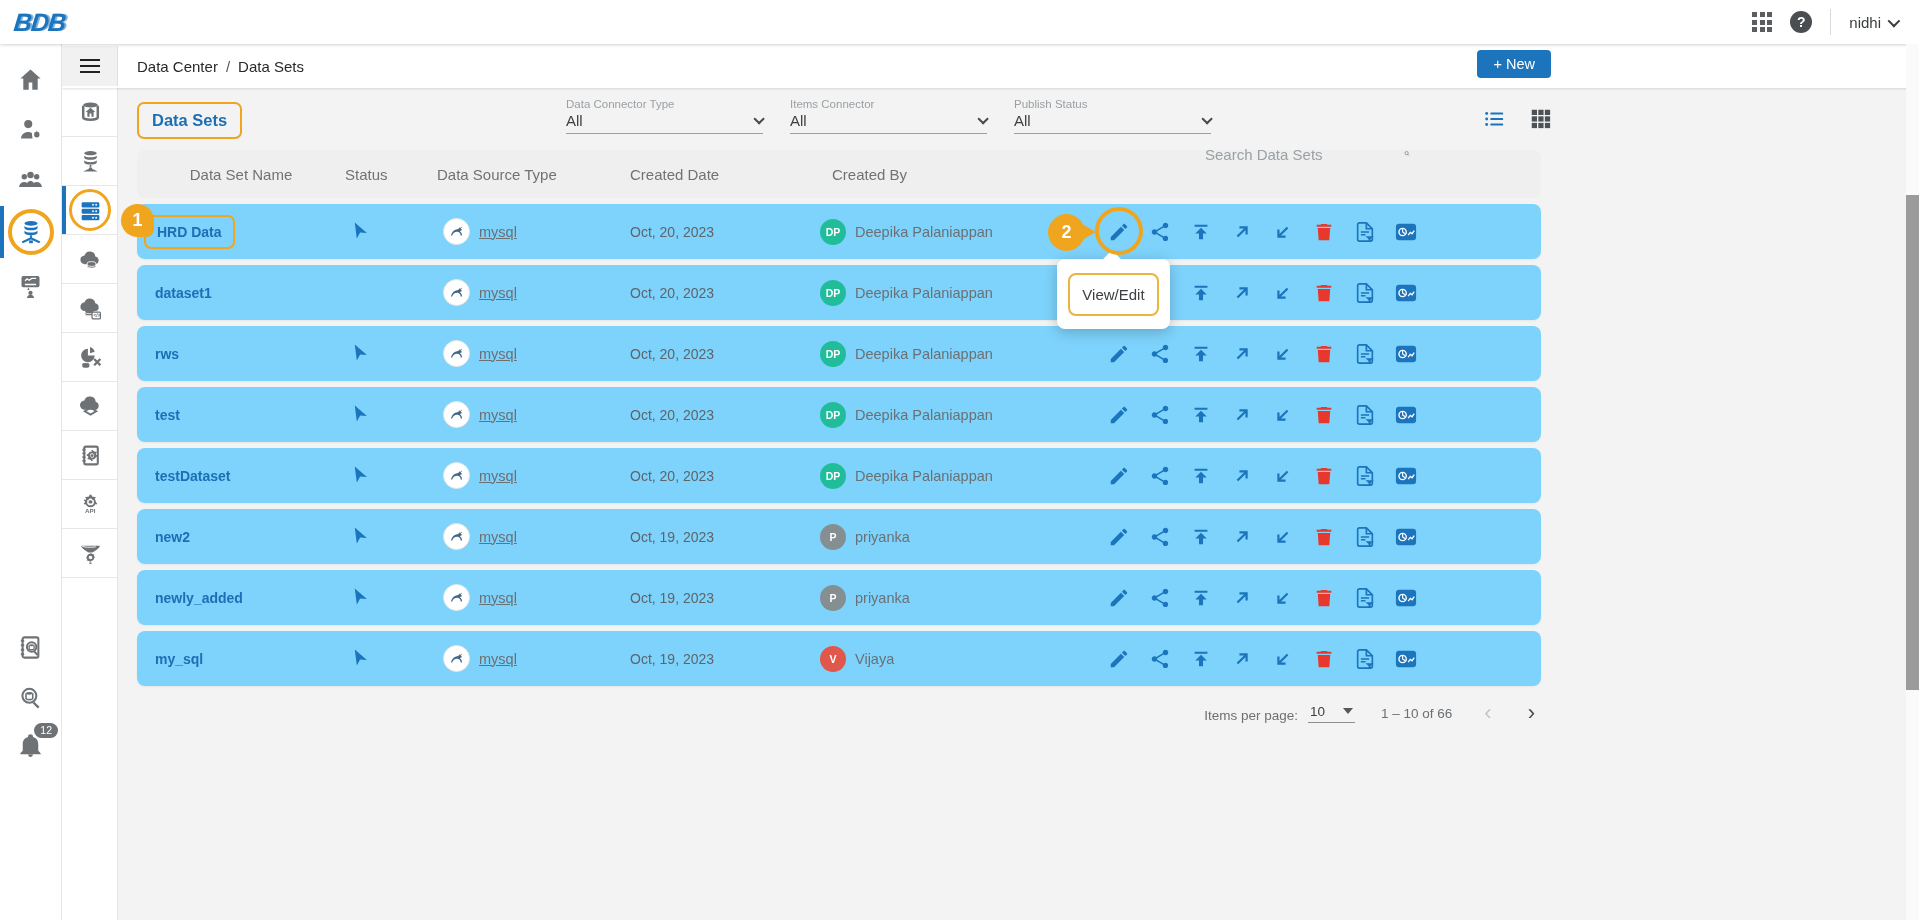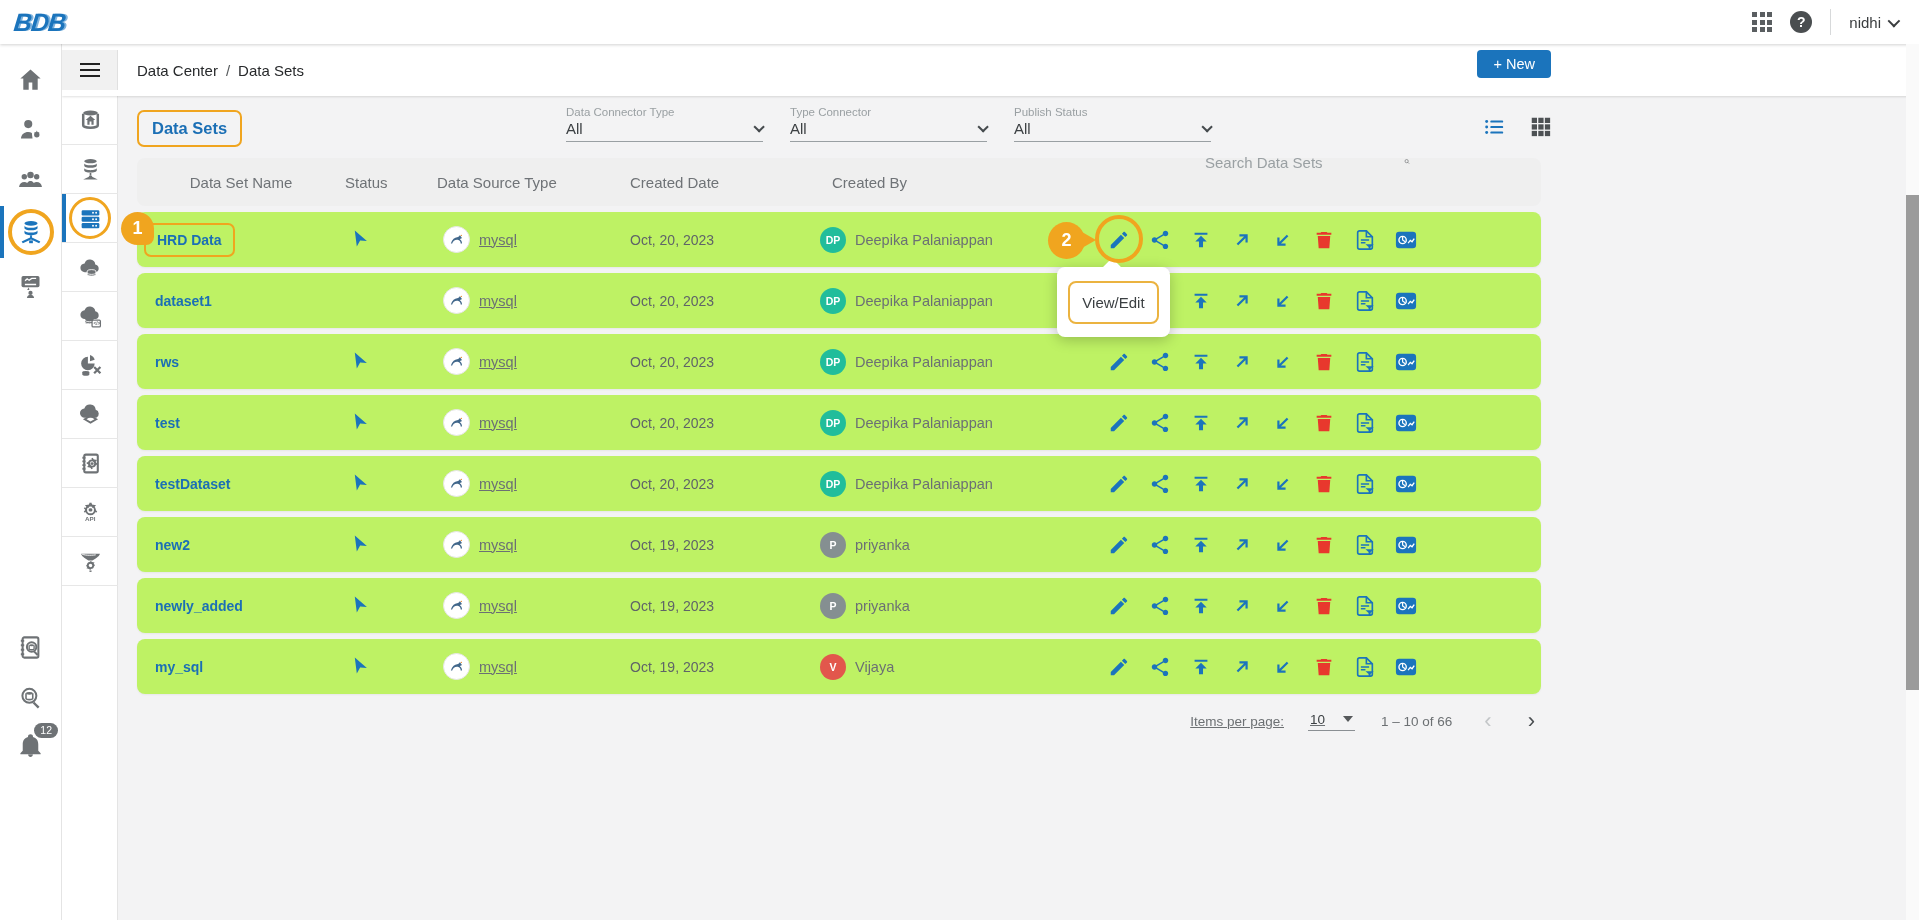--- a/index.html
+++ b/index.html
@@ -25,21 +25,21 @@
   .ro-item svg { width:27px; height:27px; fill:#6e7275; }
   .ro-item.active::before { content:""; position:absolute; left:0; top:2px; bottom:2px; width:4px; background:#1B74BC; }
   .ro-item.active { height:56px; }
   .ring { border:4px solid #F0A51F; border-radius:50%; width:46px; height:46px; display:flex; align-items:center; justify-content:center; background:#fff; }
   .ro-item.active svg { fill:#1B74BC; width:28px; height:28px; }
   .ro-bottom { margin-top:auto; margin-bottom:148px; display:flex; flex-direction:column; align-items:center; }
   .bell-wrap { position:relative; }
   .badge-12 { position:absolute; top:-9px; right:-14px; background:#6e7275; color:#fff; font-size:10.5px; border-radius:9px; padding:1.5px 6px; }
 
   .right-col { flex:1; display:flex; flex-direction:column; }
-  .subheader { position:relative; height:52px; background:#fff; box-shadow:0 1px 2px rgba(0,0,0,.12); display:flex; align-items:center; z-index:20; }
+  .subheader { position:relative; height:44px; background:#fff; box-shadow:0 1px 2px rgba(0,0,0,.12); display:flex; align-items:center; z-index:20; }
   .rail-head { width:56px; height:40px; background:#f1f1f1; border-right:1px solid #e0e0e0; display:flex; align-items:center; justify-content:center; cursor:pointer; }
   .burger { width:20px; }
   .burger i { display:block; height:2.6px; background:#222; margin:3.4px 0; }
   .breadcrumb { padding-left:19px; font-size:15px; color:#27292b; display:flex; gap:8px; }
   .bc-sep { color:#55585a; }
   .new-btn { position:absolute; right:368px; top:6px; height:28px; background:#1B74BC; color:#fff; border:none; border-radius:4px; font-size:14.5px; padding:0 16px; cursor:pointer; font-family:inherit; }
 
   .content-row { flex:1; display:flex; }
   .rail-inner { width:56px; background:#fff; border-right:1px solid #e4e4e4; z-index:10; }
   .ri-item { position:relative; width:56px; height:49px; border-bottom:1px solid #e7e7e7; display:flex; align-items:center; justify-content:center; cursor:pointer; }
@@ -61,35 +61,35 @@
   .f-chev { width:8px; height:8px; border-right:2px solid #454a4d; border-bottom:2px solid #454a4d; transform:rotate(45deg) translateY(-3px); }
   .search-wrap { position:absolute; left:1068px; top:12px; width:205px; display:flex; align-items:flex-end;margin-top:36px; }
   .search-input { flex:1; border:none; outline:none; font-size:15px; color:#3c4043; background:transparent; font-family:inherit; }
   .search-input::placeholder { color:#9aa0a3; }
   .sicon { width:19px; height:19px; }
   .view-toggle { position:absolute; top:12px; cursor:pointer; }
 
   .thead { display:grid; grid-template-columns:190px 110px 188px 195px 280px 1fr 441px; align-items:center; height:48px; background:#efefef; border-radius:8px; font-size:15px; color:#6f7377; margin-bottom:6px; }
   .thead .c1 { padding-left:18px;text-align:center; } .thead .c2 { padding-left:18px; } .thead .c5 { padding-left:12px; } .thead .c4 { padding-left:5px; } .thead .c7 { padding-left:140px; }
 
-  .trow { display:grid; grid-template-columns:190px 110px 188px 195px 280px 1fr 441px; align-items:center; height:55px; background:#bef264; border-radius:8px; margin-bottom:6px; box-shadow:0 1px 2px rgba(0,0,0,.05); }
+  .trow { display:grid; grid-template-columns:190px 110px 188px 195px 280px 1fr 441px; align-items:center; height:55px; background:#7dd3fc; border-radius:8px; margin-bottom:6px; box-shadow:0 1px 2px rgba(0,0,0,.05); }
   .cell-name { padding-left:18px; font-size:14px; font-weight:bold; color:#1B6FB5; cursor:pointer; }
   .cell-name .hl-box { display:inline-block; border:2.5px solid #F0A51F; border-radius:7px; padding:7px 11px; margin-left:-11px; }
   .cell-status { padding-left:22px; }
   .cell-status svg { width:19px; height:19px; transform:rotate(-28deg); }
   .cell-source { display:flex; align-items:center; gap:9px; padding-left:6px; font-size:14.5px; color:#6b7074;text-decoration:underline; }
   .src-circ { width:27px; height:27px; border:1px solid #e6e6e6; border-radius:50%; display:flex; align-items:center; justify-content:center; background:#fff; }
   .cell-created { padding-left:5px; font-size:14px; color:#5f6468; }
   .cell-creator { display:flex; align-items:center; gap:9px; font-size:14.5px; color:#6b7074; }
   .avatar { width:26px; height:26px; border-radius:50%; color:#fff; font-size:10.5px; font-weight:bold; display:flex; align-items:center; justify-content:center; }
   .cell-actions { display:flex; align-items:center; gap:19px; padding-left:8px; }
   .cell-actions .aic { width:22px; height:22px; cursor:pointer; }
 
   .pagination { display:flex; align-items:center; justify-content:flex-end; gap:26px; height:42px; margin-top:6px; font-size:13.5px; color:#6c7073; }
-  .ipp { display:flex; align-items:center; gap:24px;text-decoration:underline; }
+  .ipp { display:flex; align-items:flex-end; gap:10px; }
   .ipp-select { display:flex; align-items:center; gap:18px; border-bottom:1px solid #8a8f93; padding:0 2px 3px 2px; cursor:pointer; color:#3c4043; }
   .tri-down { width:0; height:0; border-left:5px solid transparent; border-right:5px solid transparent; border-top:6px solid #55585a; }
   .pg-btn { font-size:22px; line-height:1; cursor:pointer; padding:0 6px; }
   .pg-prev { color:#c3c6c8; } .pg-next { color:#4a4e51; }
 
   
   .num-badge { position:absolute; width:33px; height:33px; background:#F0A51F; color:#fff; font-size:18px; font-weight:bold; display:flex; align-items:center; justify-content:center; z-index:36; }
   .badge-1 { left:3px; top:116px; border-radius:50% 50% 8px 50%; }
   .badge-2 { left:930px; top:126px; width:37px; height:37px; border-radius:50%; }
   .badge-2::after { content:""; position:absolute; right:-11px; top:10px; border-top:8px solid transparent; border-bottom:8px solid transparent; border-left:14px solid #F0A51F; }
@@ -331,21 +331,21 @@
               </div>
 
               <div class="filter" style="left:429px">
                 <div class="f-label">Data Connector Type</div>
                 <div class="f-value">
                     <span>All</span>
                     <span class="f-chev"></span>
                   </div>
               </div>
               <div class="filter" style="left:653px">
-                <div class="f-label">Type Connector</div>
+                <div class="f-label">Items Connector</div>
                 <div class="f-value">
                     <span>All</span>
                     <span class="f-chev"></span>
                   </div>
               </div>
               <div class="filter" style="left:877px">
                 <div class="f-label">Publish Status</div>
                 <div class="f-value">
                     <span>All</span>
                     <span class="f-chev"></span>

